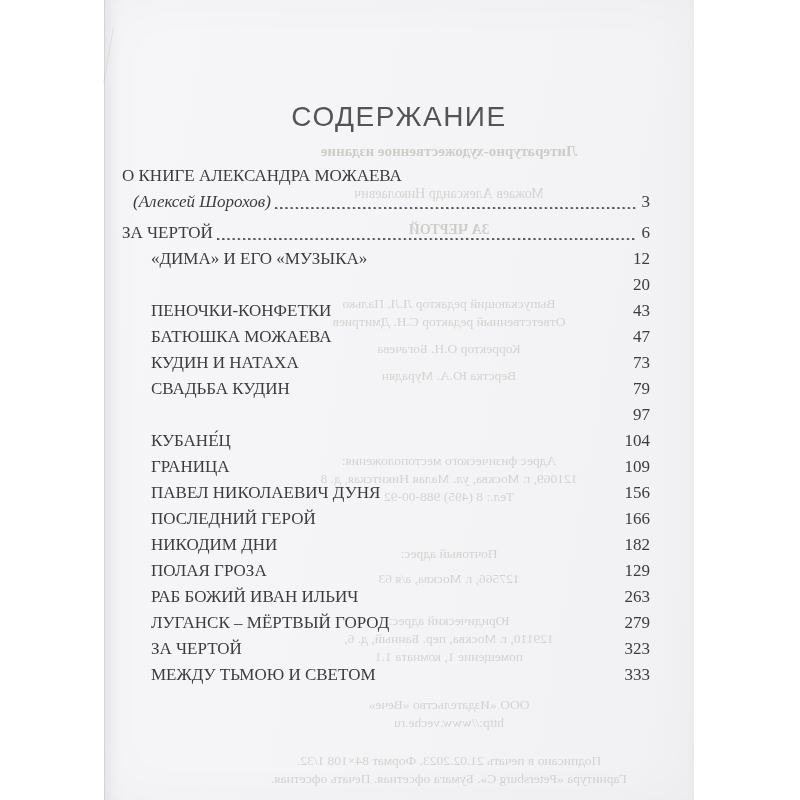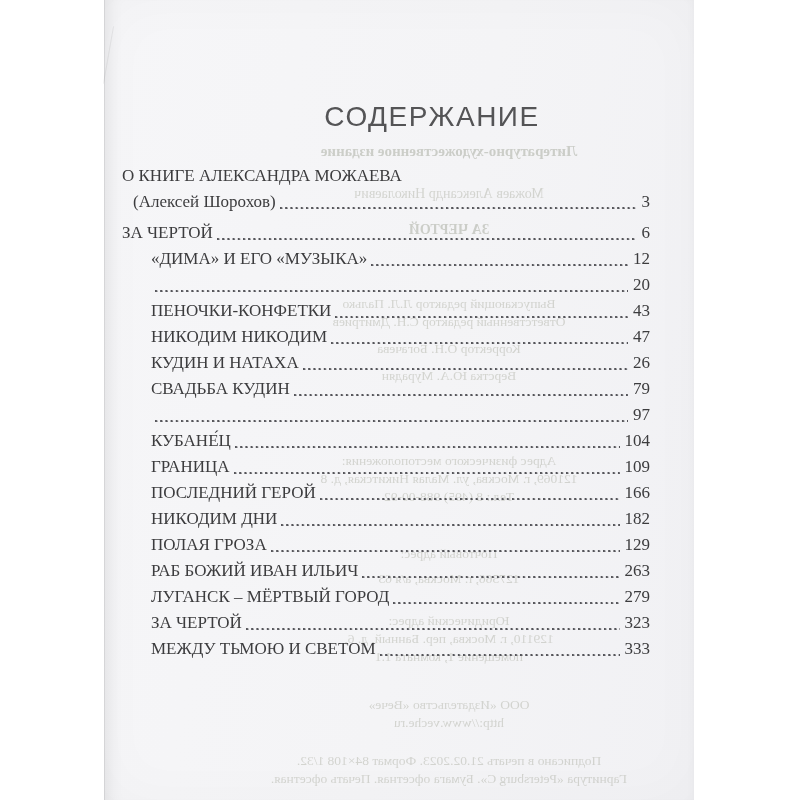--- a/index.html
+++ b/index.html
@@ -29,33 +29,33 @@
   .bleed-line{
     position:absolute;left:0;width:100%;text-align:center;
     transform:scaleX(-1);filter:blur(0.6px);
     color:rgba(125,130,108,0.28);white-space:nowrap;
   }
   .bleed-line.b{font-weight:bold;color:rgba(118,124,102,0.32);}
   
   #title{
     position:absolute;top:101px;left:0;width:100%;text-align:center;
     font-family:"Liberation Sans","DejaVu Sans",sans-serif;
-    font-size:28px;letter-spacing:1.5px;color:#545456;margin-left:33px;
+    font-size:28px;letter-spacing:1.5px;color:#545456;
   }
   
   #toc{
     position:absolute;top:163px;left:18px;right:44px;
     font-size:17px;color:#3c3c3e;
   }
   .row{display:flex;height:26px;line-height:26px;}
   .row.gap{margin-top:5px;}
   .lbl{white-space:nowrap;}
   .lvl-cont{padding-left:11px;}
-  .lvl-cont .lbl{}
-  .lvl-sub{padding-left:29px;}
+  .lvl-cont .lbl{font-style:italic;}
+  .lvl-sub{padding-left:29px;align-items:center;}
   .dots{
     flex:1;margin:0 1px 0 2px;
     background-image:radial-gradient(circle at 1.1px 1.1px,#55555a 1.05px,rgba(0,0,0,0) 1.35px);
     background-size:5.2px 3px;background-repeat:repeat-x;
     background-position:2px calc(100% - 5px);
   }
   .pg{padding-left:4px;white-space:nowrap;}
 </style>
 </head>
 <body>
@@ -107,47 +107,52 @@
         <div class="row lvl-sub">
           <span class="dots"></span>
           <span class="pg">20</span>
         </div>
         <div class="row lvl-sub">
           <span class="lbl">ПЕНОЧКИ-КОНФЕТКИ</span>
           <span class="dots"></span>
           <span class="pg">43</span>
         </div>
         <div class="row lvl-sub">
-          <span class="lbl">НИКОДИМ НИКОДИМ</span>
+          <span class="lbl">БАТЮШКА МОЖАЕВА</span>
           <span class="dots"></span>
           <span class="pg">47</span>
         </div>
         <div class="row lvl-sub">
           <span class="lbl">КУДИН И НАТАХА</span>
           <span class="dots"></span>
-          <span class="pg">26</span>
+          <span class="pg">73</span>
         </div>
         <div class="row lvl-sub">
           <span class="lbl">СВАДЬБА КУДИН</span>
           <span class="dots"></span>
           <span class="pg">79</span>
         </div>
         <div class="row lvl-sub">
           <span class="dots"></span>
           <span class="pg">97</span>
         </div>
         <div class="row lvl-sub">
           <span class="lbl">КУБАНЕ́Ц</span>
           <span class="dots"></span>
           <span class="pg">104</span>
         </div>
         <div class="row lvl-sub">
           <span class="lbl">ГРАНИЦА</span>
           <span class="dots"></span>
           <span class="pg">109</span>
+        </div>
+        <div class="row lvl-sub">
+          <span class="lbl">ПАВЕЛ НИКОЛАЕВИЧ ДУНЯ</span>
+          <span class="dots"></span>
+          <span class="pg">156</span>
         </div>
         <div class="row lvl-sub">
           <span class="lbl">ПОСЛЕДНИЙ ГЕРОЙ</span>
           <span class="dots"></span>
           <span class="pg">166</span>
         </div>
         <div class="row lvl-sub">
           <span class="lbl">НИКОДИМ ДНИ</span>
           <span class="dots"></span>
           <span class="pg">182</span>

